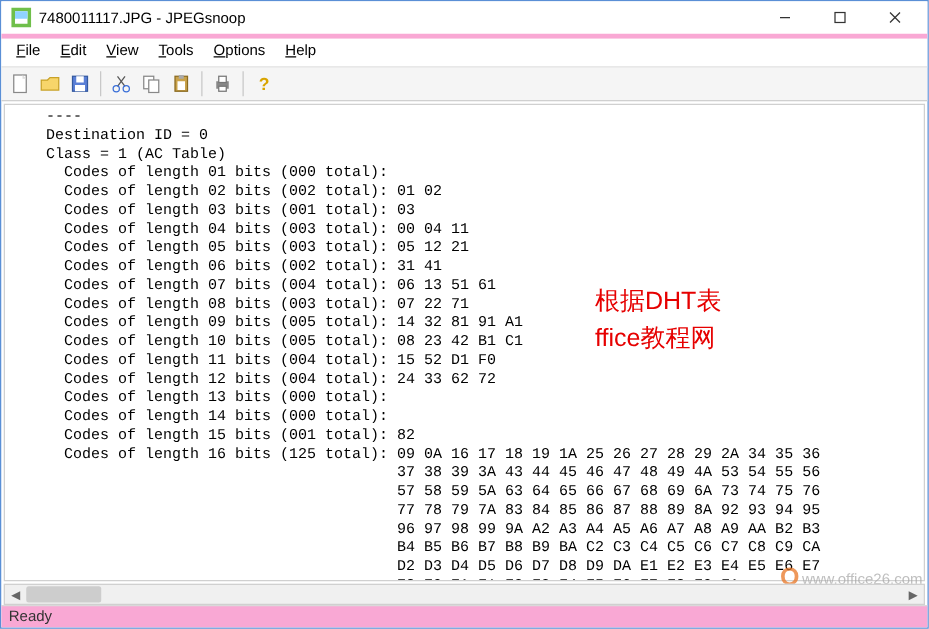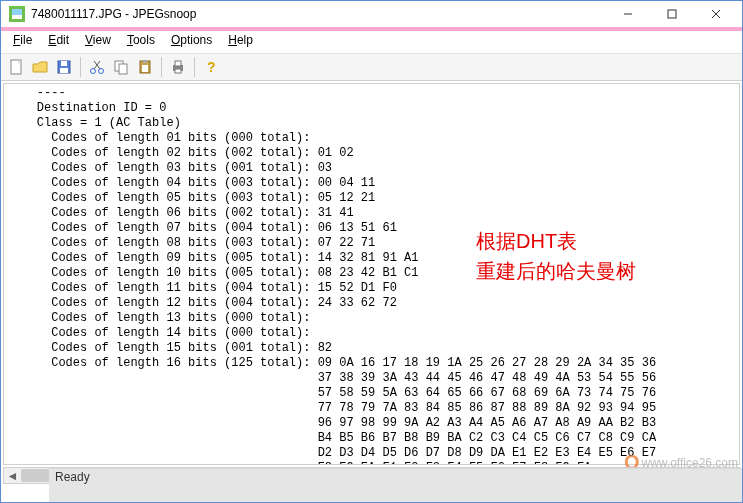--- a/index.html
+++ b/index.html
@@ -102,25 +102,24 @@
     position:absolute; left:2px; right:2px; bottom:18px;
     height:17px; background:#f0f0f0;
     border:1px solid #d0d0d0;
     display:flex; align-items:center;
   }
   .hscroll .arrow { width:17px; height:15px; display:flex;align-items:center;justify-content:center;color:#666;}
   .hscroll .track { flex:1; height:15px; position:relative; }
   .hscroll .thumb { position:absolute; left:0; top:1px; width:60px; height:13px; background:#cdcdcd; border-radius:2px;}
   .statusbar {
     position:absolute; left:0; right:0; bottom:0;
-    height:34px; background:#e5e5e5;
+    height:18px; background:#f9a8d4;
     border-top:1px solid #d9d9d9;
     font-size:12px; color:#333;
     padding:1px 6px;
-    margin-left:48px;
   }
 </style>
 </head>
 <body>
 
 <div class="titlebar">
   <span class="app-icon">
     <svg width="16" height="16">
         <rect width="16" height="16" fill="#6fbf4a"></rect>
         <rect x="3" y="3" width="10" height="10" fill="#fff"></rect>
@@ -234,21 +233,21 @@
       Codes of length 16 bits (125 total): 09 0A 16 17 18 19 1A 25 26 27 28 29 2A 34 35 36
                                            37 38 39 3A 43 44 45 46 47 48 49 4A 53 54 55 56
                                            57 58 59 5A 63 64 65 66 67 68 69 6A 73 74 75 76
                                            77 78 79 7A 83 84 85 86 87 88 89 8A 92 93 94 95
                                            96 97 98 99 9A A2 A3 A4 A5 A6 A7 A8 A9 AA B2 B3
                                            B4 B5 B6 B7 B8 B9 BA C2 C3 C4 C5 C6 C7 C8 C9 CA
                                            D2 D3 D4 D5 D6 D7 D8 D9 DA E1 E2 E3 E4 E5 E6 E7
                                            E8 E9 EA F1 F2 F3 F4 F5 F6 F7 F8 F9 FA</div>
   <div class="annotation">
     <div>根据DHT表</div>
-    <div>重建后的哈夫曼树</div>
+    <div>ffice教程网</div>
   </div>
 </div>
 
 <div class="watermark">
   <span class="logo-o">O</span>
   <div class="sub">www.office26.com</div>
 </div>
 
 <div class="hscroll">
   <div class="arrow">◄</div>

